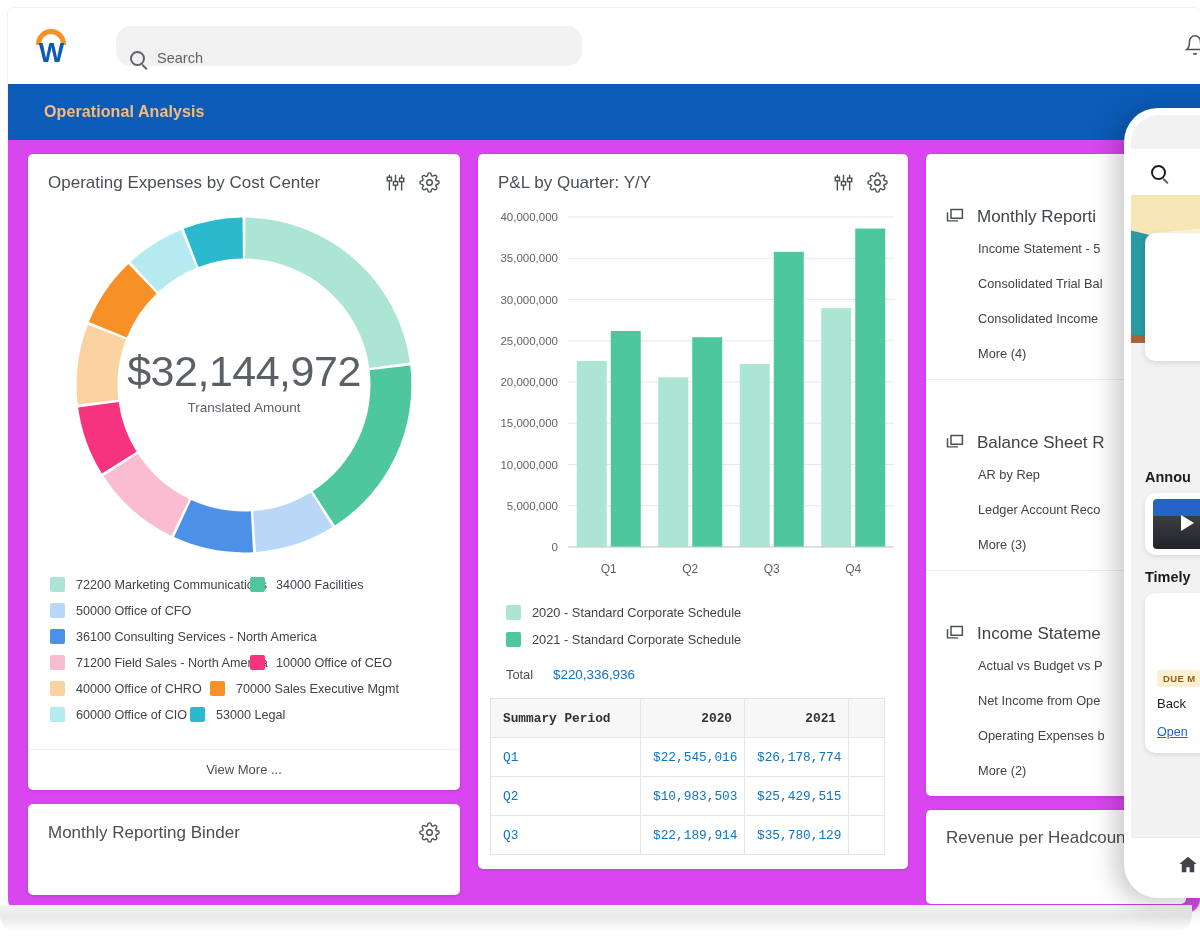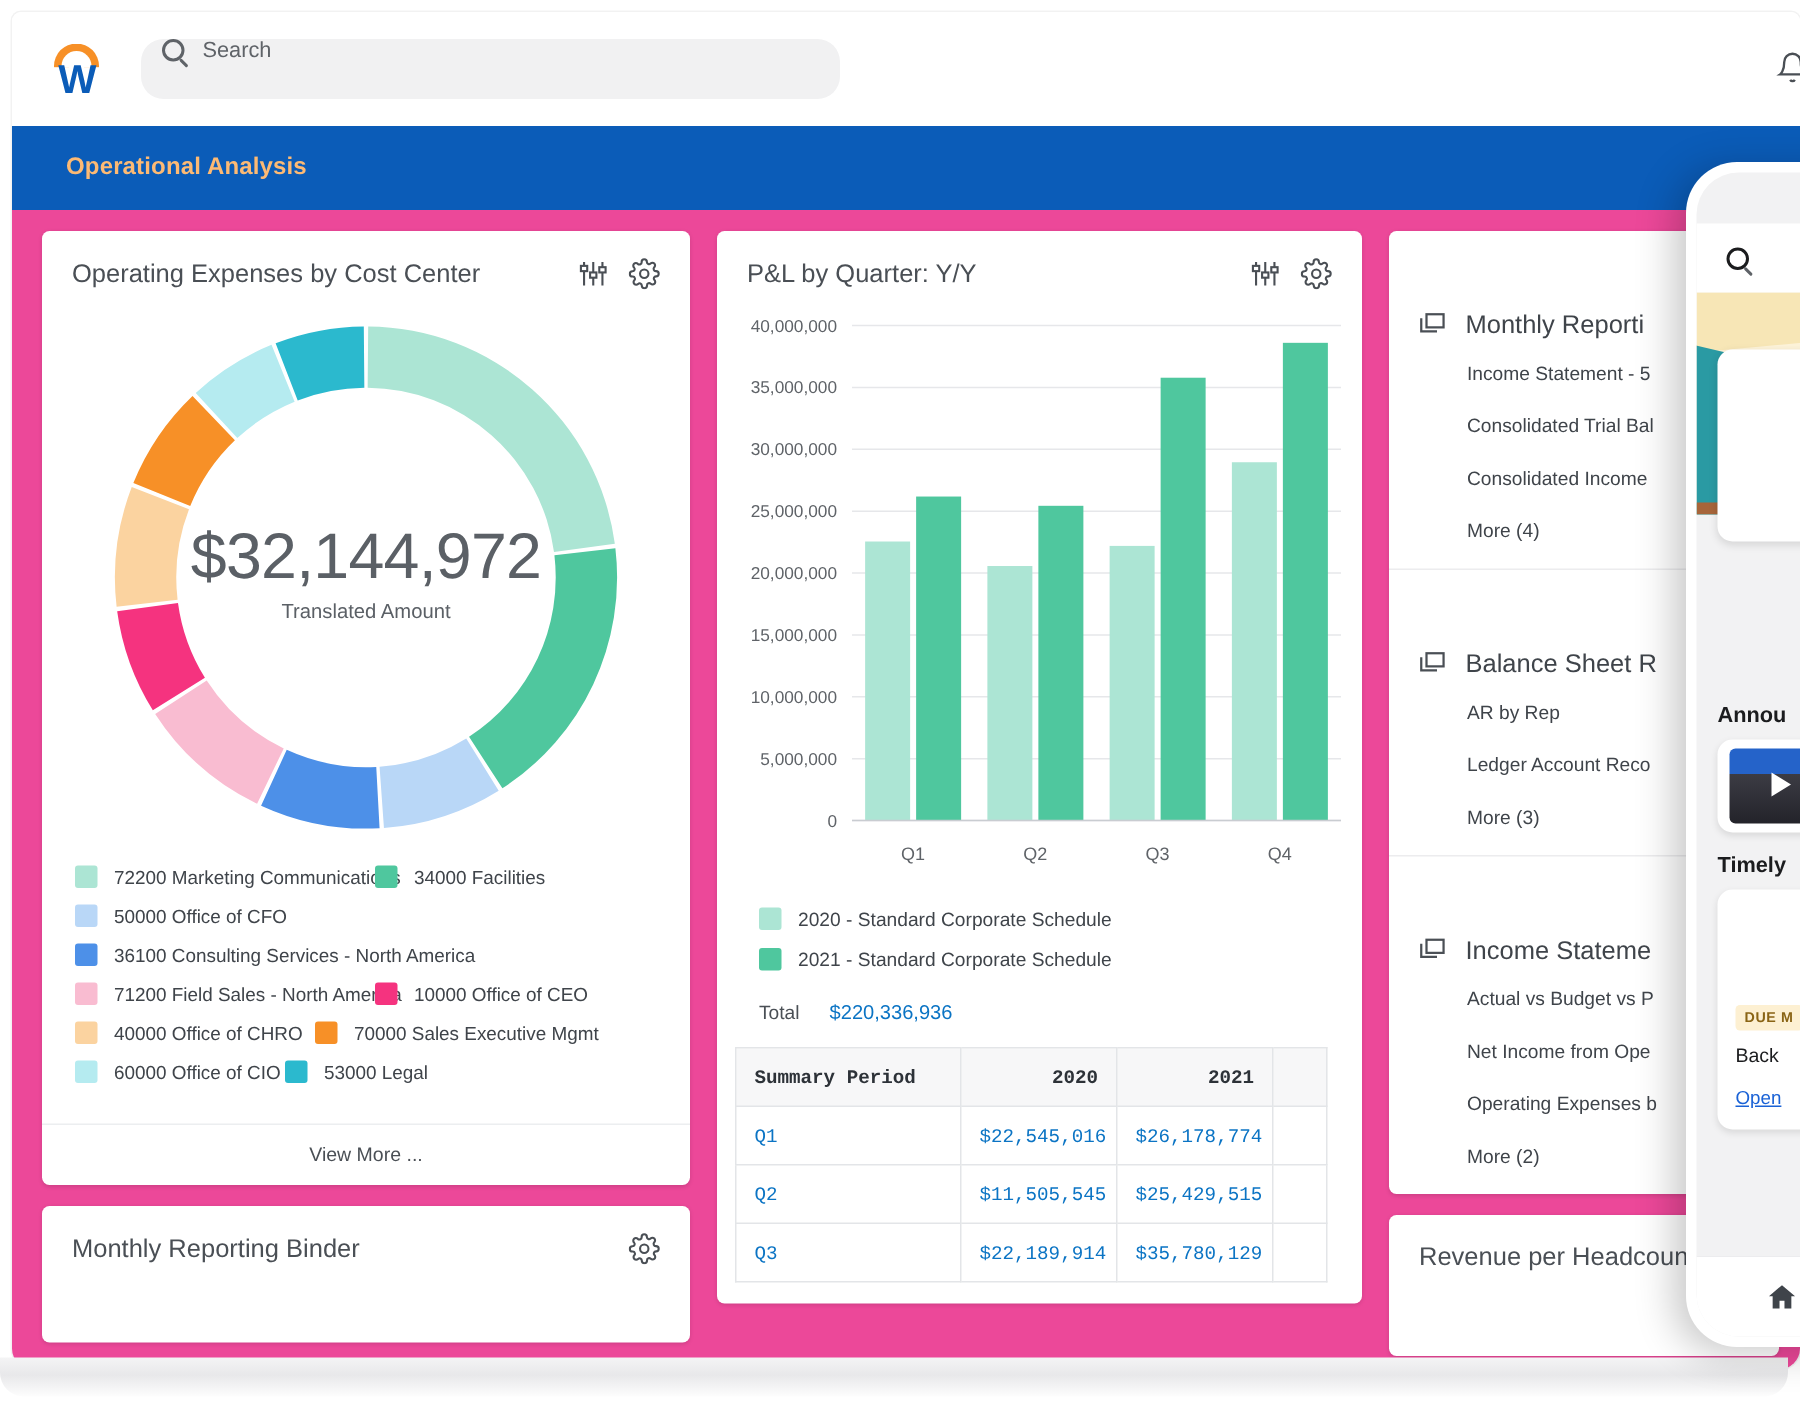--- a/index.html
+++ b/index.html
@@ -18,35 +18,35 @@
     border-radius:0 0 16px 16px;
   }
 
   
   .topbar { position:relative; height:76px; background:#fff; display:flex; align-items:center; padding:0 16px; }
   .wd-logo { width:46px; height:46px; position:relative; flex:0 0 auto; margin-left:6px; }
   .wd-logo .arc { position:absolute; left:6px; top:6px; width:30px; height:16px;
       border:5px solid #f79027; border-bottom:none; border-radius:16px 16px 0 0; }
   .wd-logo .w { position:absolute; left:0; top:17px; width:42px; text-align:center;
       font-size:27px; font-weight:bold; color:#0b5cb8; line-height:27px; letter-spacing:-1px;}
-  .searchbox { margin-left:18px; width:466px; height:40px; background:#f1f1f2; border-radius:15px;
-      display:flex; align-items:flex-start; padding:0 14px; cursor:text; }
+  .searchbox { margin-left:40px; width:466px; height:40px; background:#f1f1f2; border-radius:15px;
+      display:flex; align-items:flex-end; padding:0 14px; cursor:text; }
   .searchbox .lbl { font-size:14.5px; color:#5f6368; margin-left:12px; }
   .mag { width:15px; height:15px; border:2px solid #5f6368; border-radius:50%; position:relative; flex:0 0 auto;}
   .mag::after { content:""; position:absolute; right:-5px; bottom:-4px; width:7px; height:2px;
       background:#5f6368; transform:rotate(45deg); border-radius:1px; }
   .bellwrap { position:absolute; right:-6px; top:26px; }
   .bell { width:22px; height:22px; color:#4a4f55; }
 
   
   .titleband { height:56px; background:#0b5cb8; display:flex; align-items:center; padding-left:36px; }
   .titleband h1 { color:#fdba74; font-size:16px; font-weight:bold; letter-spacing:.1px; }
 
   
-  .content { background:#ec4899; padding:14px 14px 0 0; height:773px; position:relative; }
+  .content { background:#d946ef; padding:14px 14px 0 0; height:773px; position:relative; }
   .cols { display:flex; gap:18px; padding:0 20px; }
   .colA { width:432px; flex:0 0 auto; }
   .colB { width:430px; flex:0 0 auto; }
   .colC { width:260px; flex:0 0 auto; }
 
   .card { background:#fff; border-radius:5px; box-shadow:0 1px 3px rgba(0,0,0,.13); margin-bottom:14px; }
   .card-head { display:flex; align-items:center; justify-content:space-between; padding:18px 20px 6px 20px; }
   .card-title { font-size:17px; color:#4a4f55; font-weight:normal; }
   .head-icons { display:flex; gap:13px; align-items:center; }
   .icbtn { cursor:pointer; display:block; }
@@ -347,21 +347,21 @@
               </thead>
             <tbody id="grid-body">
                 <tr>
                   <td class="tl">Q1</td>
                   <td class="tr">$22,545,016</td>
                   <td class="tr">$26,178,774</td>
                   <td class="tr"></td>
                 </tr>
                 <tr>
                   <td class="tl">Q2</td>
-                  <td class="tr">$11,505,545</td>
+                  <td class="tr">$10,983,503</td>
                   <td class="tr">$25,429,515</td>
                   <td class="tr"></td>
                 </tr>
                 <tr>
                   <td class="tl">Q3</td>
                   <td class="tr">$22,189,914</td>
                   <td class="tr">$35,780,129</td>
                   <td class="tr"></td>
                 </tr>
               </tbody>

